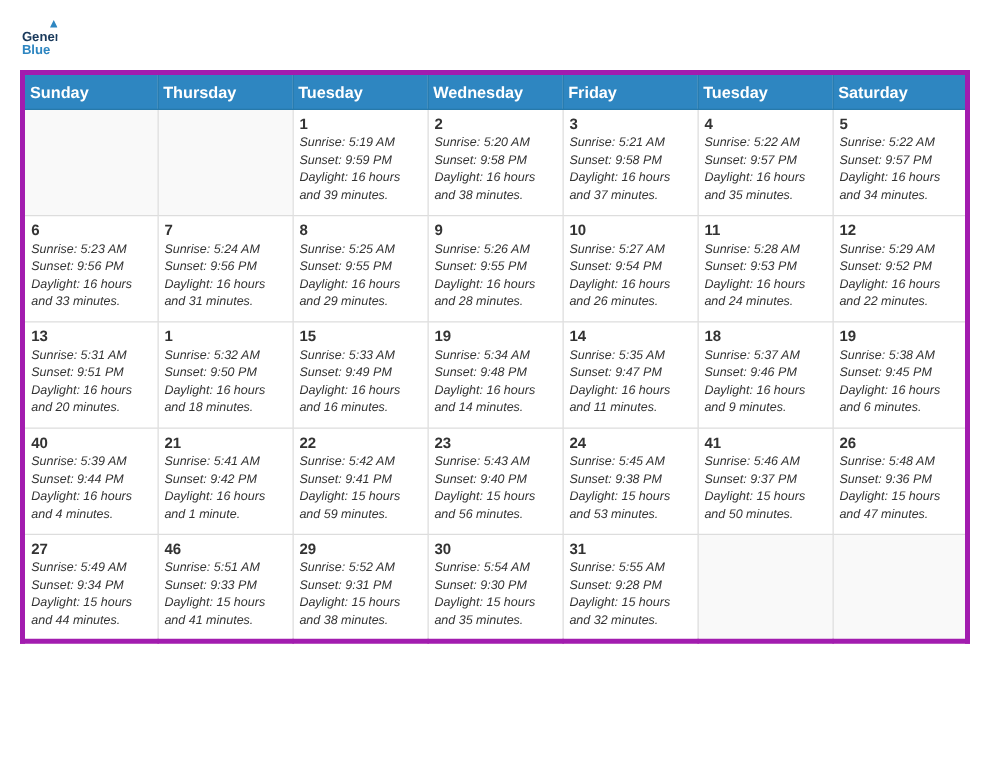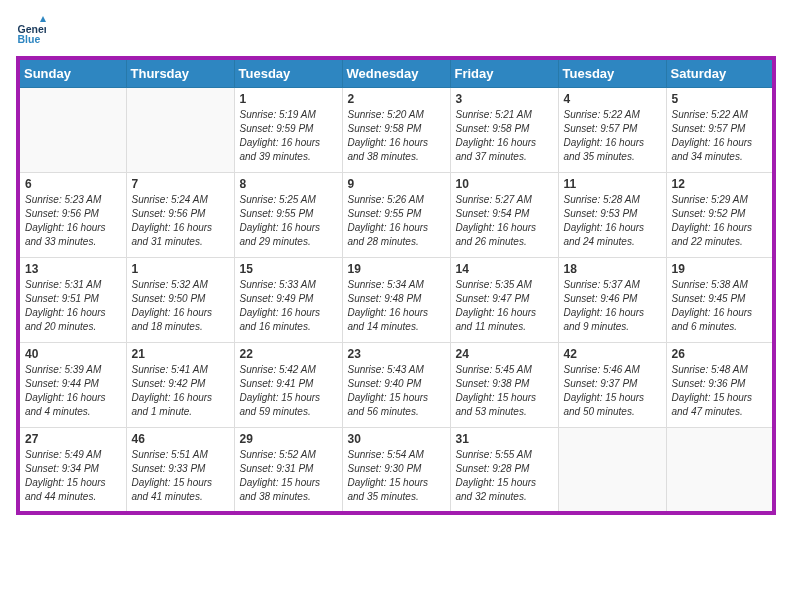--- a/index.html
+++ b/index.html
@@ -212,21 +212,21 @@
         </td>
         <td>
           <span class="day-num">23</span>
           <div class="day-info">Sunrise: 5:43 AM<br>Sunset: 9:40 PM<br>Daylight: 15 hours and 56 minutes.</div>
         </td>
         <td>
           <span class="day-num">24</span>
           <div class="day-info">Sunrise: 5:45 AM<br>Sunset: 9:38 PM<br>Daylight: 15 hours and 53 minutes.</div>
         </td>
         <td>
-          <span class="day-num">42</span>
+          <span class="day-num">41</span>
           <div class="day-info">Sunrise: 5:46 AM<br>Sunset: 9:37 PM<br>Daylight: 15 hours and 50 minutes.</div>
         </td>
         <td>
           <span class="day-num">26</span>
           <div class="day-info">Sunrise: 5:48 AM<br>Sunset: 9:36 PM<br>Daylight: 15 hours and 47 minutes.</div>
         </td>
       </tr>
       <tr>
         <td>
           <span class="day-num">27</span>

